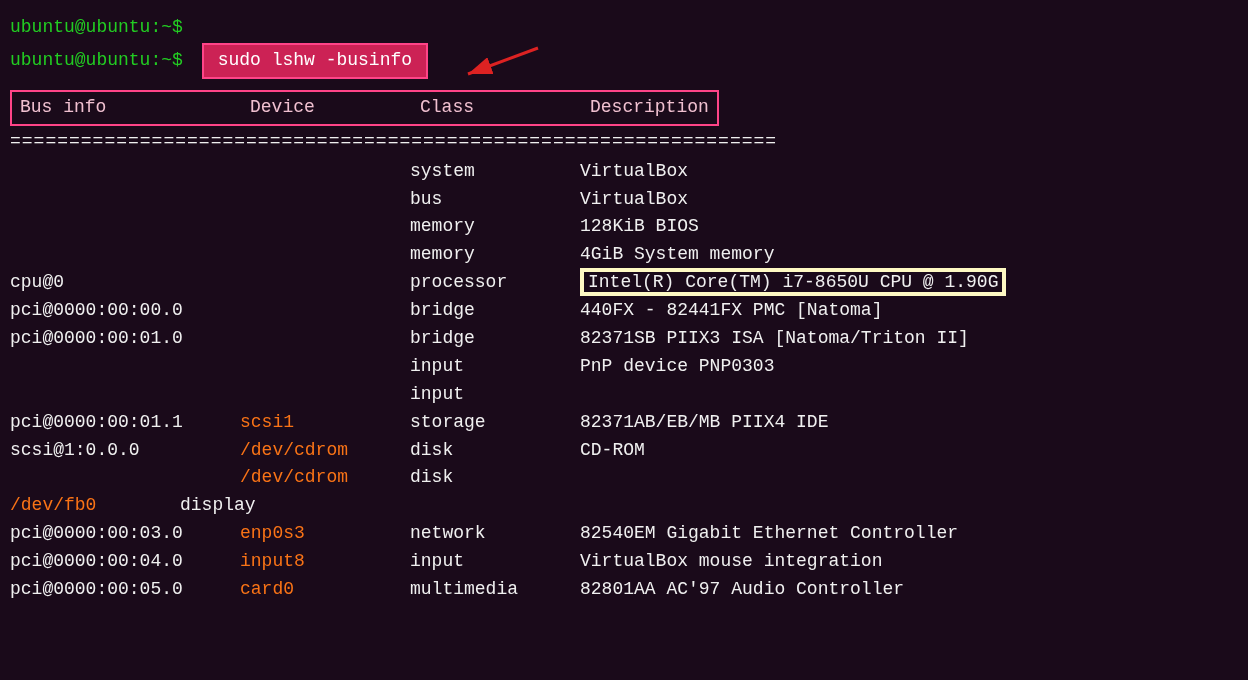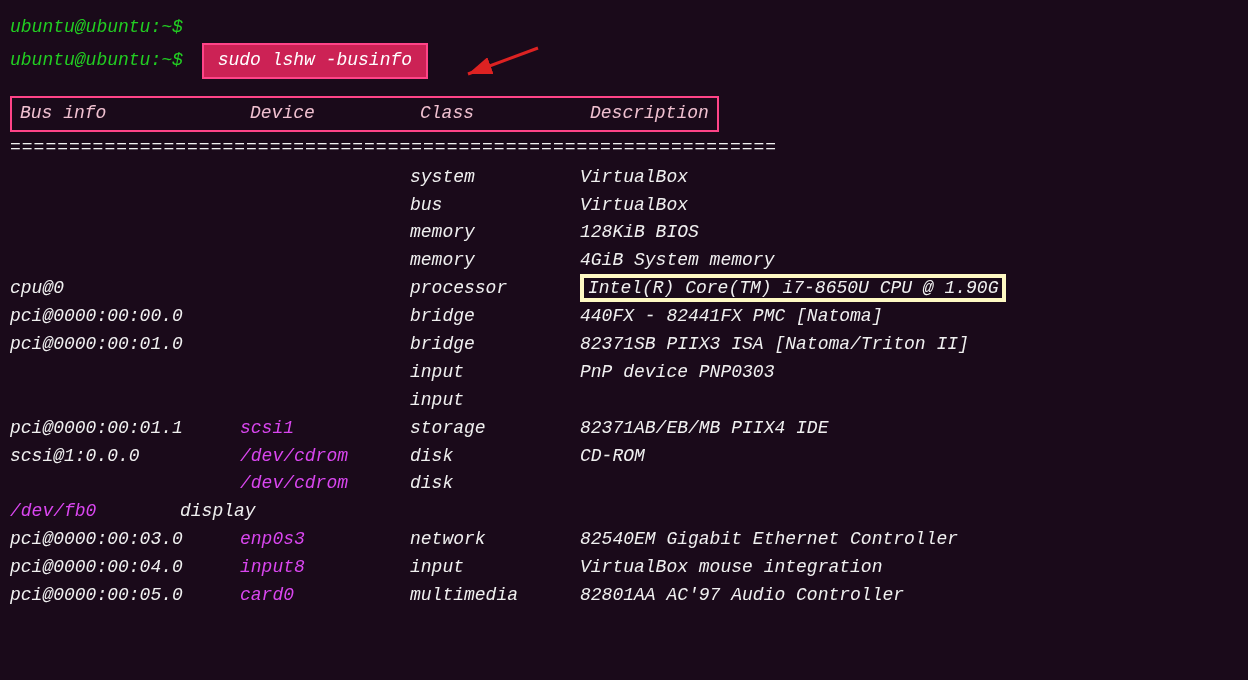--- a/index.html
+++ b/index.html
@@ -10,21 +10,20 @@
       color: #f0f0f0;
       width: 1248px;
       min-height: 680px;
       overflow: hidden;
       padding: 8px 0 0 0;
     }
 
     .terminal {
       padding: 6px 10px;
       line-height: 1.55;
-      font-style: italic;
     }
 
     .line1 {
       color: #22cc22;
       font-size: 18px;
     }
 
     .line2 {
       display: flex;
       align-items: center;
@@ -40,21 +39,21 @@
       color: #ffffff;
       padding: 2px 14px;
       border: 2px solid #ff4488;
       margin-left: 4px;
       font-size: 18px;
     }
 
     .header-row {
       display: flex;
       align-items: center;
-      margin-top: 16px;
+      margin-top: 10px;
     }
 
     .header-box {
       border: 2px solid #ff4488;
       padding: 2px 8px;
       color: #f0c0d0;
       font-size: 18px;
       display: inline-flex;
       gap: 0;
     }
@@ -72,21 +71,21 @@
     }
 
     .data-row {
       display: flex;
       font-size: 18px;
       line-height: 1.55;
       color: #f0f0f0;
     }
 
     .dc-businfo { display: inline-block; width: 230px; color: #f0f0f0; }
-    .dc-device  { display: inline-block; width: 170px; color: #d946ef; }
+    .dc-device  { display: inline-block; width: 170px; color: #f97316; }
     .dc-class   { display: inline-block; width: 170px; color: #f0f0f0; }
     .dc-desc    { display: inline-block; color: #f0f0f0; }
 
     .highlight-desc {
       border: 4px solid #fef9c3;
       padding: 0 4px;
       color: #f0f0f0;
     }
   </style>
 </head>

